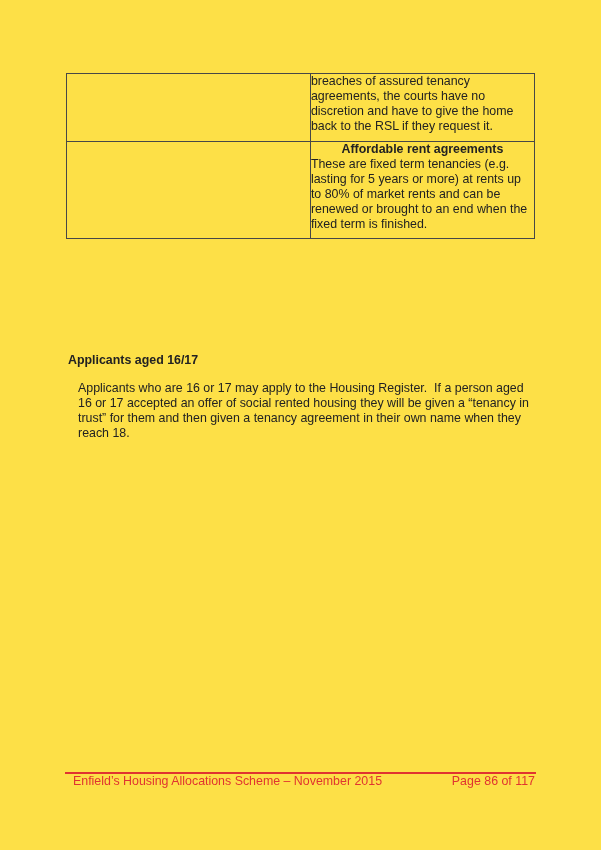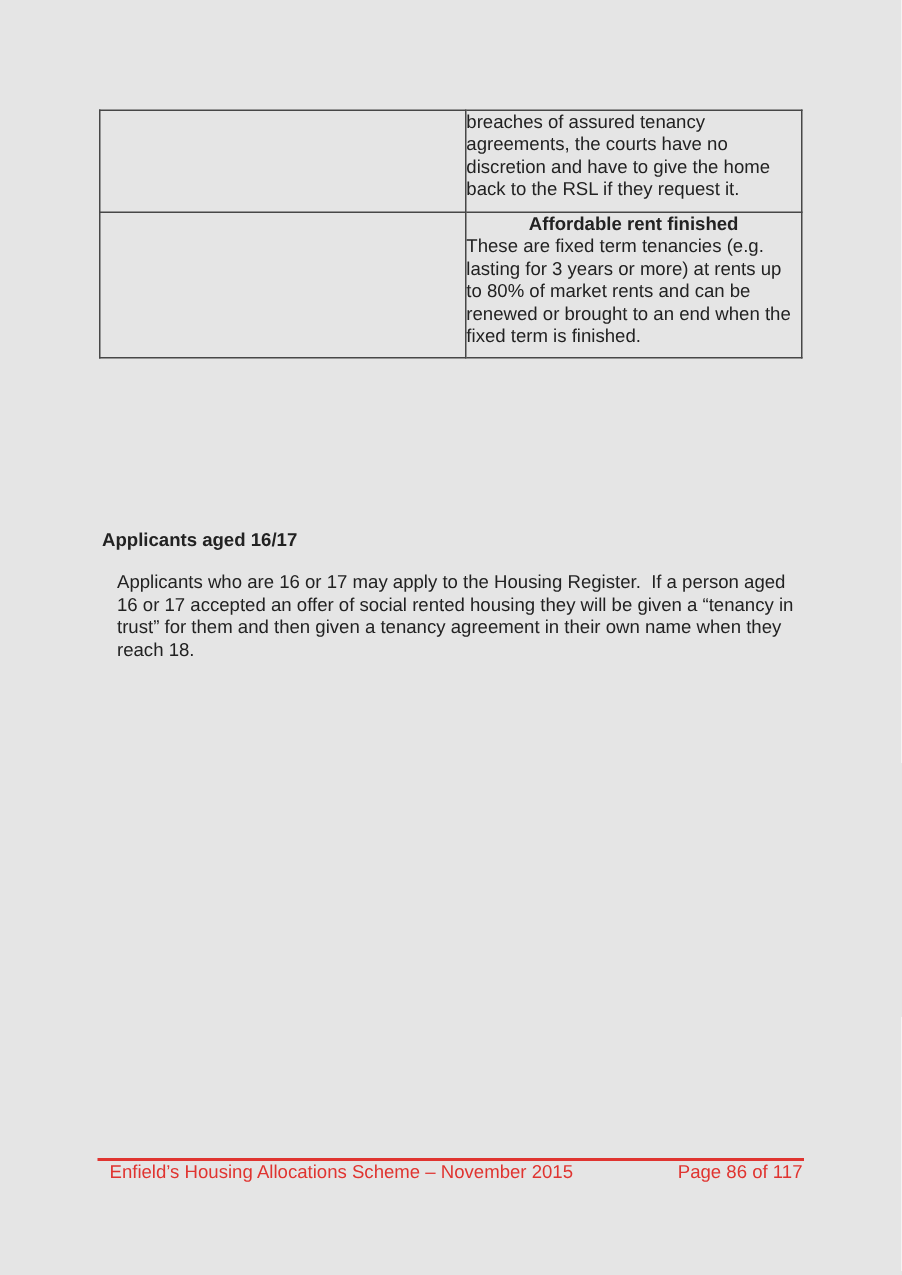--- a/index.html
+++ b/index.html
@@ -4,21 +4,21 @@
 <style>
   html, body {
     margin: 0;
     padding: 0;
     background: #ffffff;
   }
   .page {
     position: relative;
     width: 601px;
     height: 850px;
-    background: #e5e5e5;
+    background: #fde047;
     overflow: hidden;
     font-family: "Liberation Sans", "DejaVu Sans", sans-serif;
     font-size: 12.4px;
     line-height: 15px;
     color: #222222;
   }
   .lines { white-space: pre; }
 
   
   table.tenancy-table {
@@ -86,23 +86,23 @@
         <td class="cell-right">
           <div class="lines">breaches of assured tenancy
 agreements, the courts have no
 discretion and have to give the home
 back to the RSL if they request it.</div>
         </td>
       </tr>
       <tr class="row-2">
         <td class="cell-left"></td>
         <td class="cell-right">
-          <div class="cell-heading">Affordable rent finished</div>
+          <div class="cell-heading">Affordable rent agreements</div>
           <div class="lines">These are fixed term tenancies (e.g.
-lasting for 3 years or more) at rents up
+lasting for 5 years or more) at rents up
 to 80% of market rents and can be
 renewed or brought to an end when the
 fixed term is finished.</div>
         </td>
       </tr>
     </tbody>
   </table>
 
 
   <div class="heading-1">Applicants aged 16/17</div>

